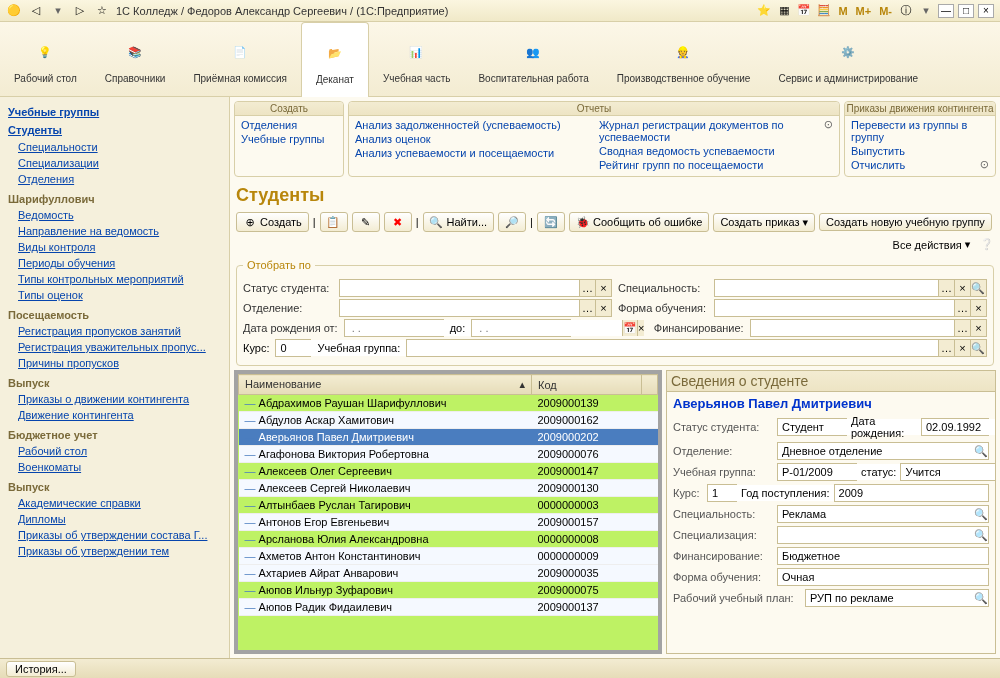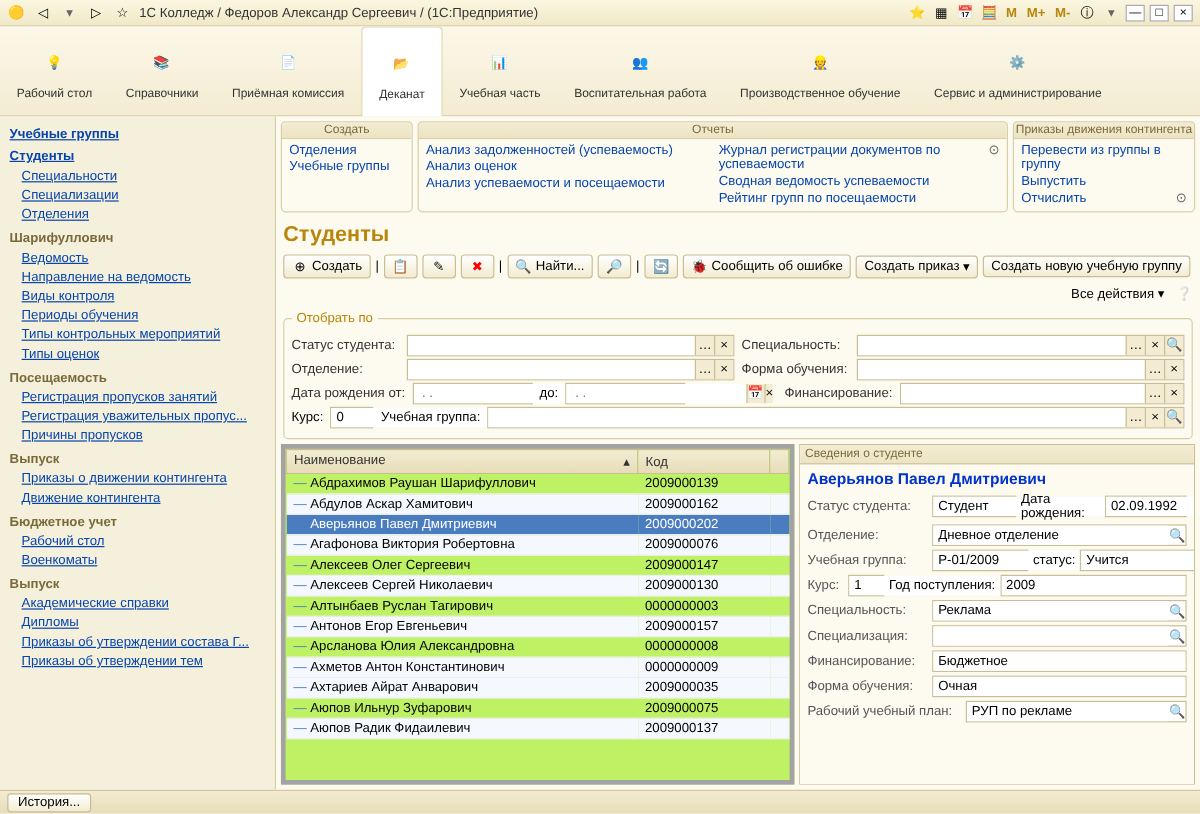--- a/index.html
+++ b/index.html
@@ -38,21 +38,21 @@
 .finput .pick { width: 16px; text-align: center; cursor: pointer; border-left: 1px solid #c9be94; background: #f3ecd2; height: 16px; line-height: 16px; }
 .lower { display: flex; gap: 4px; flex: 1; overflow: hidden; }
 .table-wrap { flex: 1; overflow: auto; border: 4px solid #a3a3a3; background: #bef264; }
 table { width: 100%; border-collapse: collapse; }
 th { background: linear-gradient(#f3ecd2, #e6dcb8); text-align: left; padding: 3px 6px; border: 1px solid #c9be94; font-weight: normal; color: #333; position: sticky; top: 0; }
 td { padding: 2px 6px; border-bottom: 1px solid #eee; }
 tr.sel td { background: #4a7dbf; color: #fff; }
 tr.alt td { background: #f5f9ff; }
 .row-icon { color: #4a7dbf; }
 .details { width: 330px; border: 1px solid #c9be94; background: #fdfaf0; padding: 4px 6px; overflow-y: auto; }
-.details-title { color: #7a6a3a; background: linear-gradient(#f3ecd2, #ede4c4); padding: 2px 4px; margin: -4px -6px 4px -6px; font-size: 10px; border-bottom: 1px solid #c9be94; }
+.details-title { color: #7a6a3a; background: linear-gradient(#f3ecd2, #ede4c4); padding: 2px 4px; margin: -4px -6px 4px -6px; font-size: 14px; border-bottom: 1px solid #c9be94; }
 .details-name { color: #0033cc; font-weight: bold; font-size: 13px; margin-bottom: 4px; }
 .drow { display: flex; align-items: center; gap: 4px; margin: 3px 0; }
 .dlabel { min-width: 100px; color: #555; }
 .dinput { flex: 1; border: 1px solid #c9be94; background: #fff; height: 18px; display: flex; align-items: center; }
 .dinput input { border: none; flex: 1; padding: 0 4px; height: 16px; outline: none; }
 .statusbar { height: 20px; background: linear-gradient(#f3ecd2, #e6dcb8); border-top: 1px solid #c9be94; display: flex; align-items: center; padding: 0 6px; }
 .status-btn { background: linear-gradient(#fff, #f3ecd2); border: 1px solid #c9be94; border-radius: 3px; padding: 1px 8px; cursor: pointer; }
 .chev { color: #666; }
 </style>
 </head>

